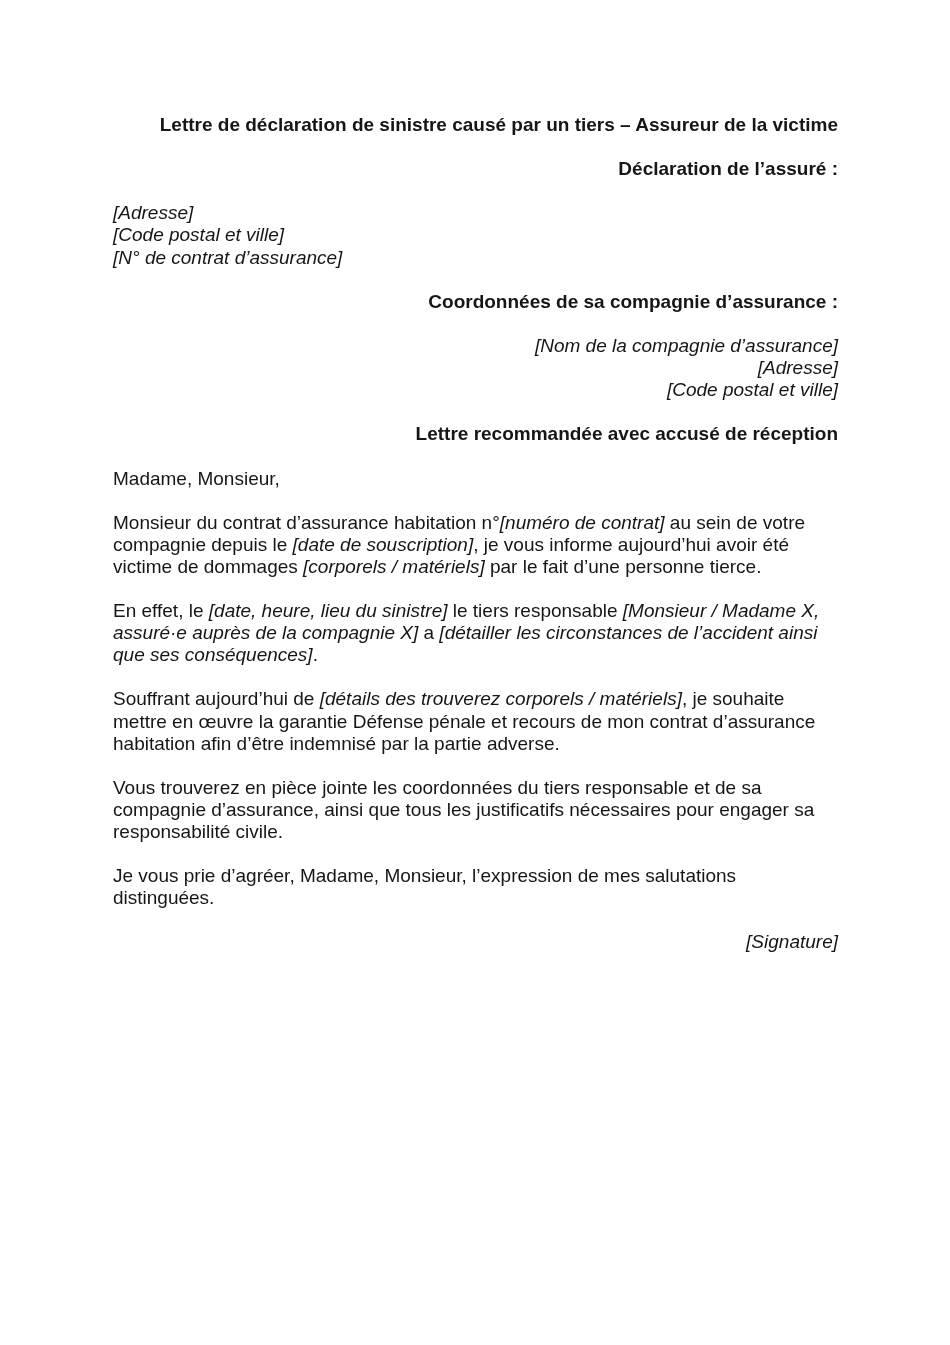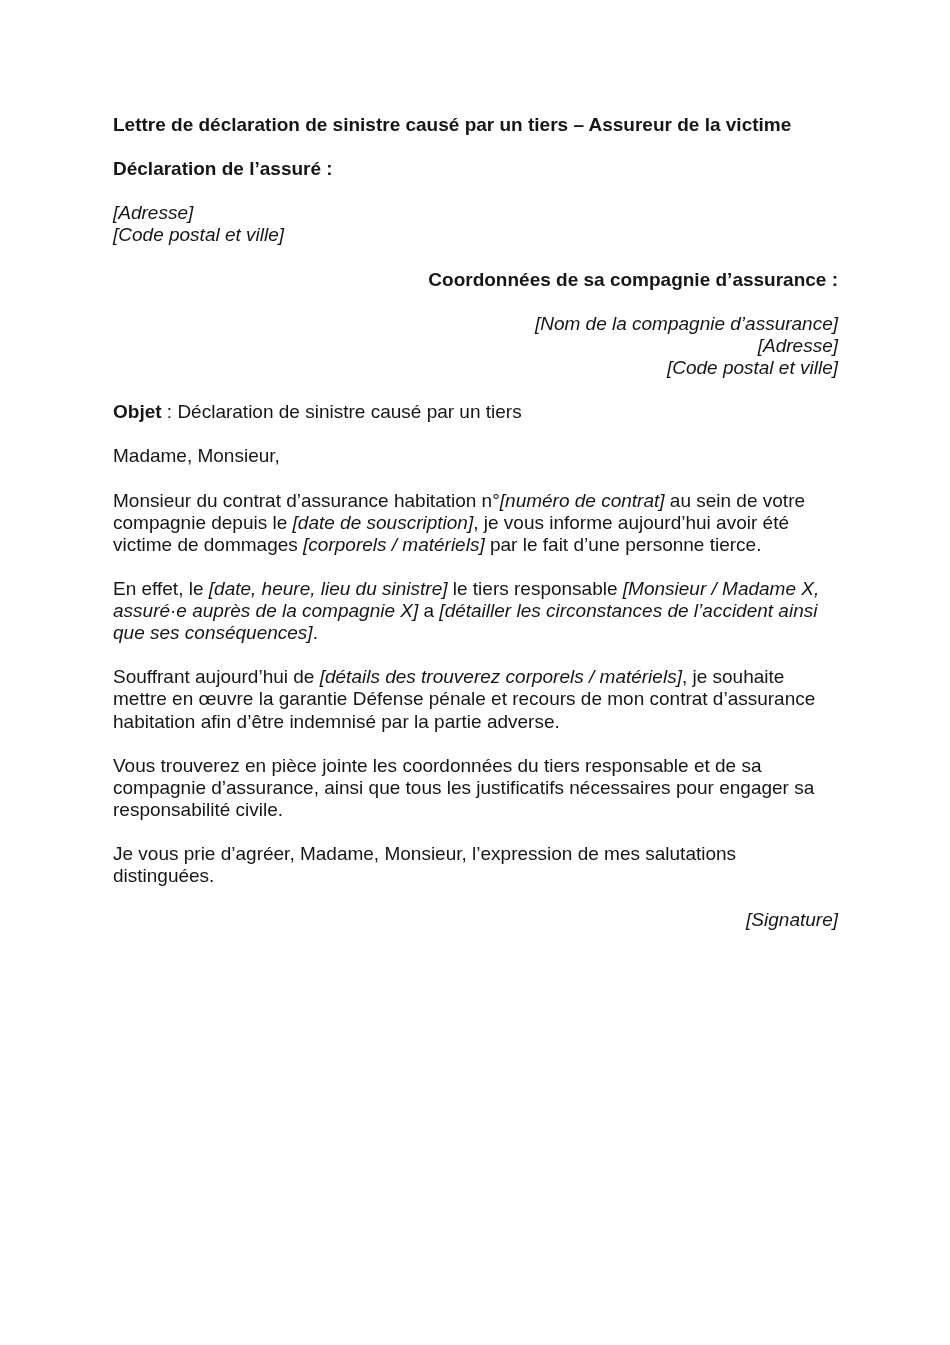--- a/index.html
+++ b/index.html
@@ -21,48 +21,49 @@
     box-sizing: border-box;
     width: 950px;
     height: 1345px;
     padding: 114px 112px 0 113px;
     background: #ffffff;
   }
   .page p, .page .blk {
     margin: 0 0 22.1px 0;
     padding: 0;
   }
-  .b { font-weight: bold; }
+  .b { font-weight: bold; text-align: right; }
   .i { font-style: italic; }
   .right { text-align: right; }
 </style>
 </head>
 <body>
 
 <main class="page">
 
   <p class="b">Lettre de déclaration de sinistre causé par un tiers – Assureur de la victime</p>
 
   <p class="b">Déclaration de l’assuré :</p>
 
   <div class="blk i">
     <div>[Adresse]</div>
     <div>[Code postal et ville]</div>
+    <div>[N° de contrat d’assurance]</div>
   </div>
 
   <p class="b right">Coordonnées de sa compagnie d’assurance :</p>
 
   <div class="blk i right">
     <div>[Nom de la compagnie d’assurance]</div>
     <div>[Adresse]</div>
     <div>[Code postal et ville]</div>
   </div>
 
+  <p class="b">Lettre recommandée avec accusé de réception</p>
 
-  <p><span class="b">Objet</span><span> : Déclaration de sinistre causé par un tiers</span></p>
 
   <p>Madame, Monsieur,</p>
 
   <p><span>Monsieur du contrat d’assurance habitation n°</span><span class="i">[numéro de contrat]</span><span> au sein de votre compagnie depuis le </span><span class="i">[date de souscription]</span><span>, je vous informe aujourd’hui avoir été victime de dommages </span><span class="i">[corporels / matériels]</span><span> par le fait d’une personne tierce.</span></p>
 
   <p><span>En effet, le </span><span class="i">[date, heure, lieu du sinistre]</span><span> le tiers responsable </span><span class="i">[Monsieur / Madame X, assuré·e auprès de la compagnie X]</span><span> a </span><span class="i">[détailler les circonstances de l’accident ainsi que ses conséquences]</span><span>.</span></p>
 
   <p><span>Souffrant aujourd’hui de </span><span class="i">[détails des trouverez corporels / matériels]</span><span>, je souhaite mettre en œuvre la garantie Défense pénale et recours de mon contrat d’assurance habitation afin d’être indemnisé par la partie adverse.</span></p>
 
   <p>Vous trouverez en pièce jointe les coordonnées du tiers responsable et de sa compagnie d’assurance, ainsi que tous les justificatifs nécessaires pour engager sa responsabilité civile.</p>

